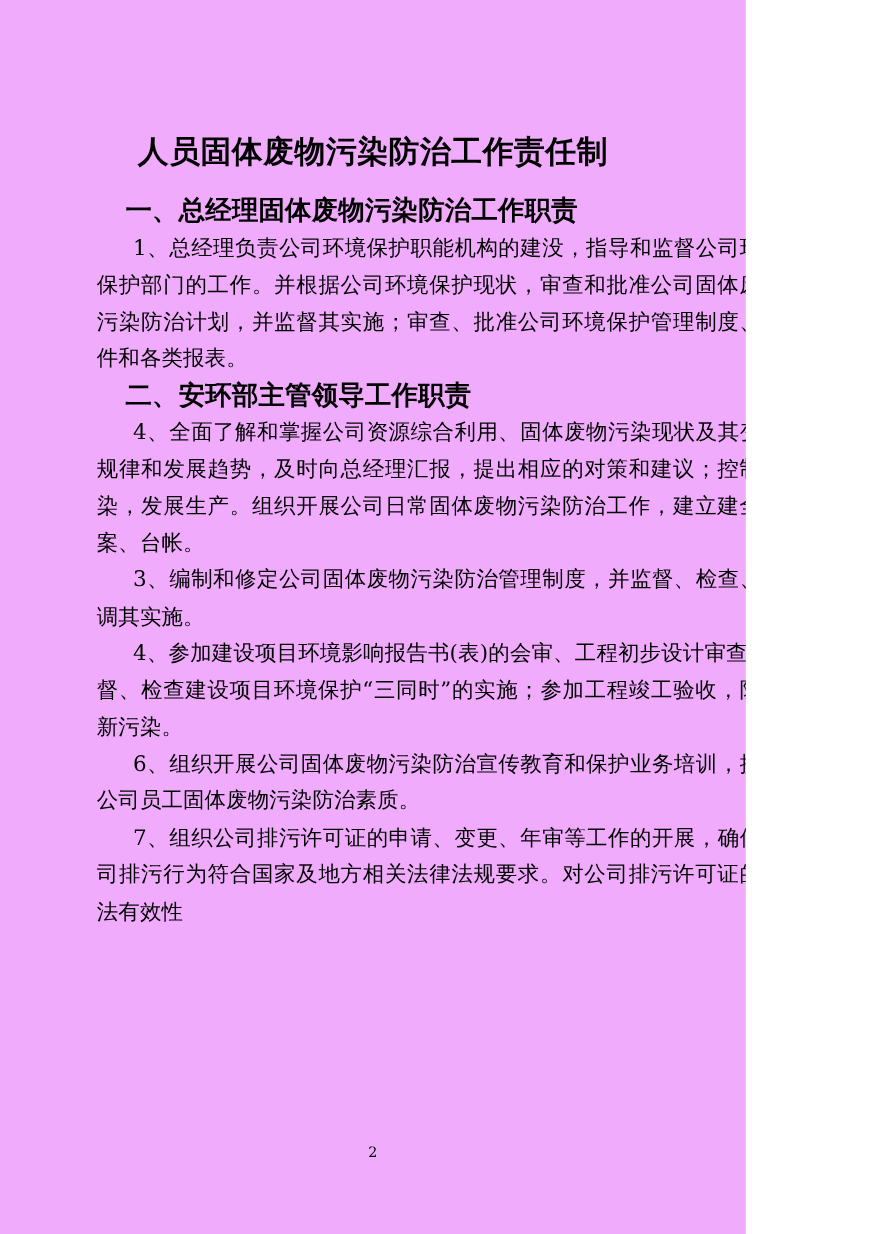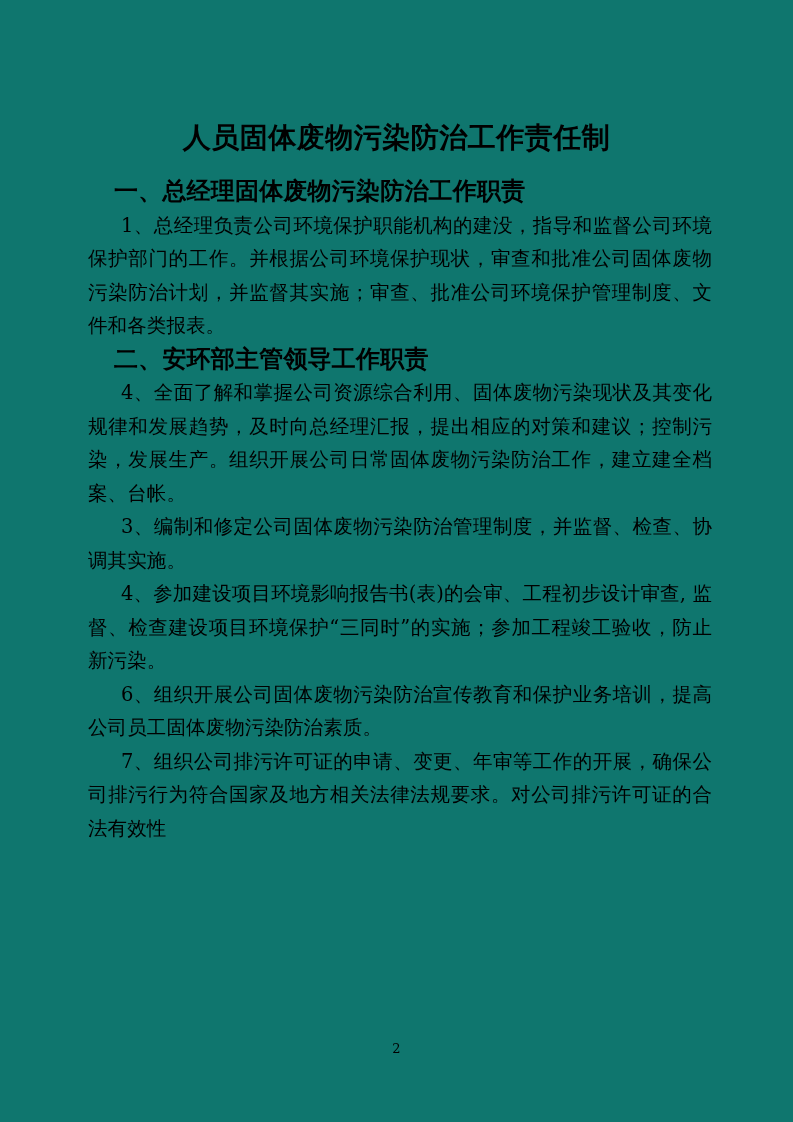--- a/index.html
+++ b/index.html
@@ -10,23 +10,23 @@
   body {
     width: 793px;
     height: 1122px;
     font-family: "DejaVu Serif", serif;
     color: #000000;
     -webkit-font-smoothing: antialiased;
   }
 
   .page {
     position: relative;
-    width: 793px;
+    width: 678px;
     height: 1122px;
-    background: #0f766e;
+    background: #f0abfc;
     overflow: hidden;
     box-sizing: border-box;
   }
 
   
   .doc-title {
     position: absolute;
     left: 0;
     right: 0;
     top: 101px;

